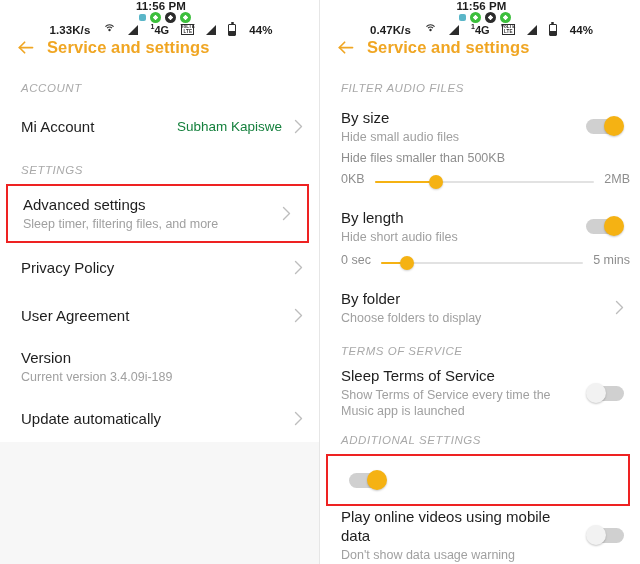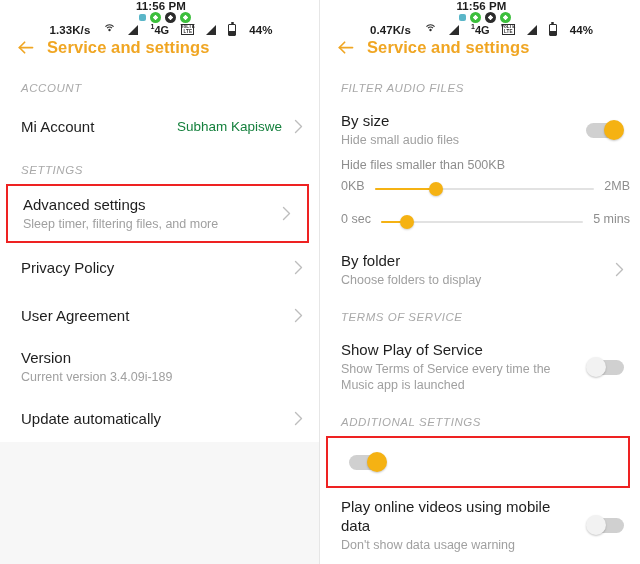--- a/index.html
+++ b/index.html
@@ -339,20 +339,30 @@
       <div class="slider-row">
         <span class="slider-cap">0KB</span>
         <span class="track-wrap">
           <span class="track-bg"></span>
           <span class="track-fill" id="fill-size" style="width: 28%;"></span>
           <span class="track-thumb" id="thumb-size" style="left: 28%;"></span>
         </span>
         <span class="slider-cap right">2MB</span>
       </div>
 
+      <div class="row">
+        <div class="row-text">
+          <div class="row-title">By length</div>
+          <div class="row-sub">Hide short audio files</div>
+        </div>
+        <span class="toggle on">
+          <span class="track"></span>
+            <span class="thumb"></span>
+        </span>
+      </div>
       <div class="slider-row">
         <span class="slider-cap">0 sec</span>
         <span class="track-wrap">
           <span class="track-bg"></span>
           <span class="track-fill" id="fill-length" style="width: 13%;"></span>
           <span class="track-thumb" id="thumb-length" style="left: 13%;"></span>
         </span>
         <span class="slider-cap right">5 mins</span>
       </div>
 
@@ -365,21 +375,21 @@
           <svg width="9" height="15" viewBox="0 0 9 15" fill="none" stroke="#bdbdbd" stroke-width="1.4" stroke-linecap="round" stroke-linejoin="round">
               <polyline points="1.5,1.5 7.5,7.5 1.5,13.5"></polyline>
             </svg>
         </span>
       </div>
 
       <div class="section-header">TERMS OF SERVICE</div>
 
       <div class="row">
         <div class="row-text">
-          <div class="row-title">Show Play of Service</div>
+          <div class="row-title">Sleep Terms of Service</div>
           <div class="row-sub">Show Terms of Service every time the Music app is launched</div>
         </div>
         <span class="toggle off">
           <span class="track"></span>
             <span class="thumb"></span>
         </span>
       </div>
 
       <div class="section-header">ADDITIONAL SETTINGS</div>
 

